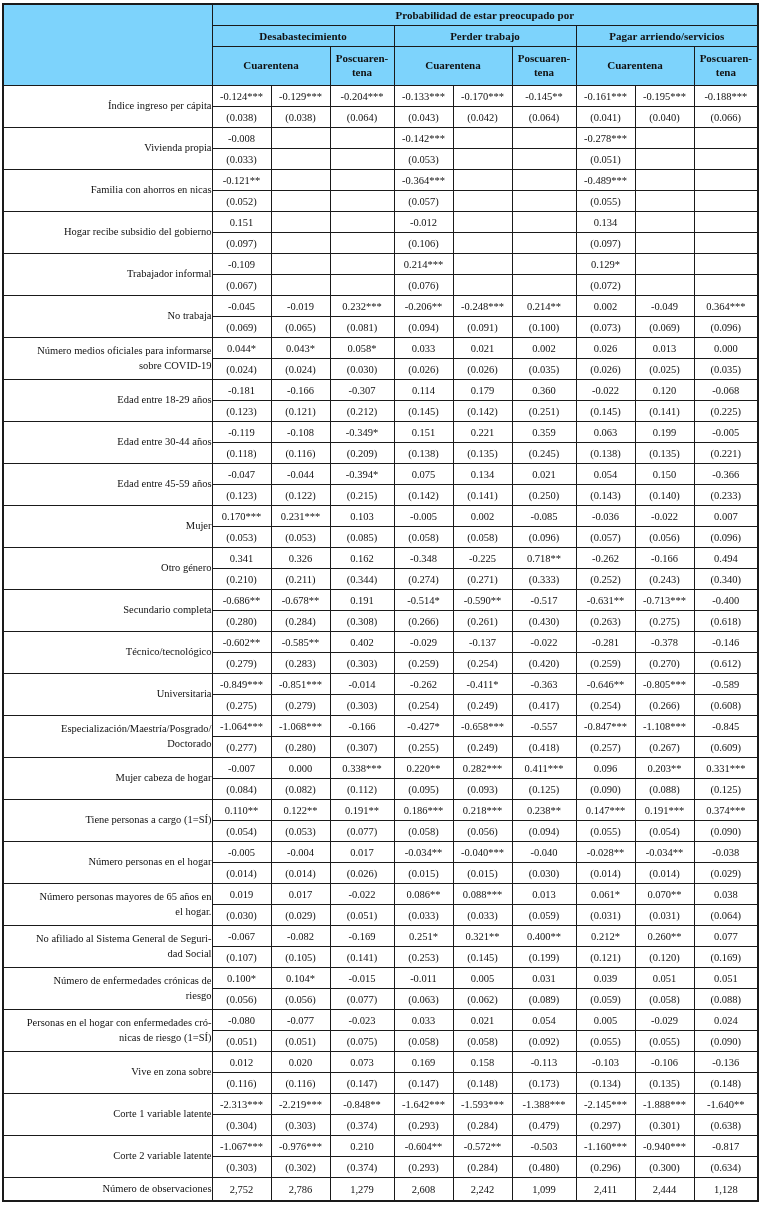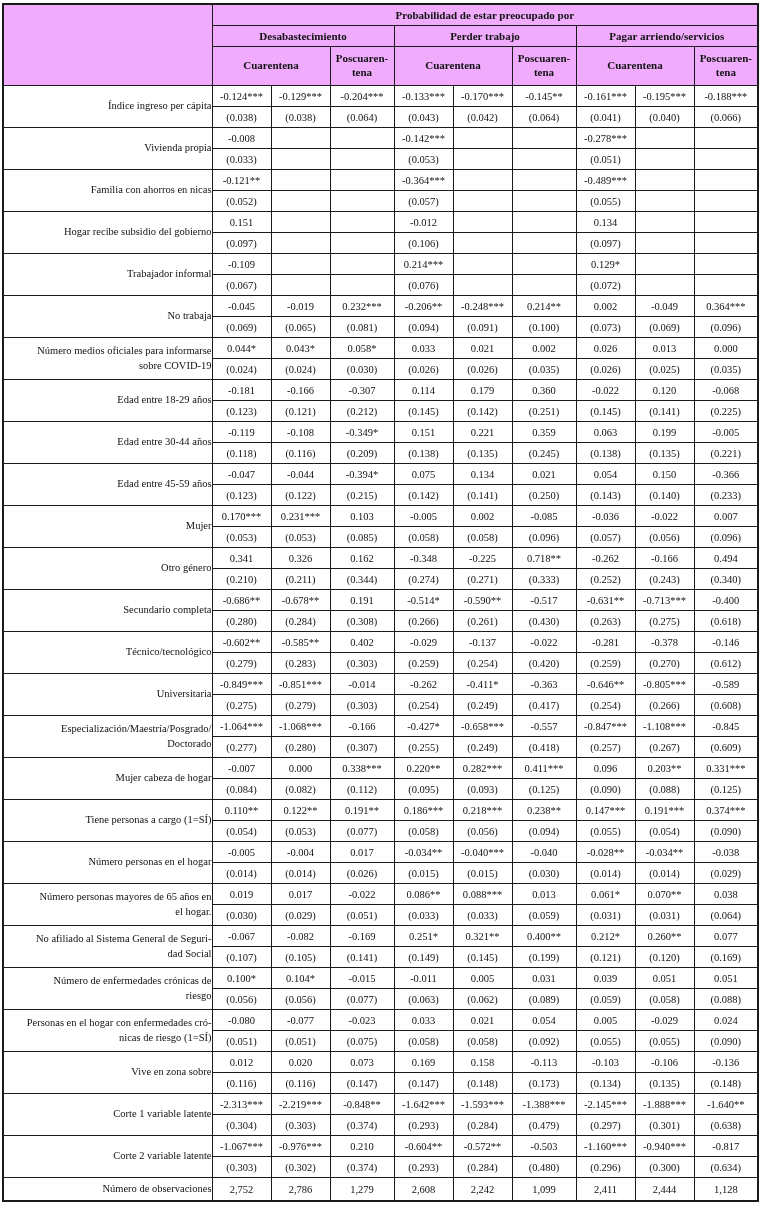--- a/index.html
+++ b/index.html
@@ -27,21 +27,21 @@
     border: 1px solid #1a1a1a;
     margin: 0;
     padding: 0;
     overflow: hidden;
   }
   thead th {
     font-weight: bold;
     font-size: 11px;
     text-align: center;
     vertical-align: middle;
-    background: #f0abfc;
+    background: #7dd3fc;
   }
   tr.h1 th { height: 20px; }
   tr.h2 th { height: 20px; margin-left: 45px; }
   tr.h3 th { height: 38px; white-space: pre-line; line-height: 1.25; }
   td.lbl {
     font-size: 10.5px;
     text-align: right;
     vertical-align: middle;
     padding: 1px 3px 1px 5px;
     white-space: pre-line;
@@ -570,21 +570,21 @@
           <td class="val">0.321**</td>
           <td class="val">0.400**</td>
           <td class="val">0.212*</td>
           <td class="val">0.260**</td>
           <td class="val">0.077</td>
         </tr>
         <tr>
           <td class="val">(0.107)</td>
           <td class="val">(0.105)</td>
           <td class="val">(0.141)</td>
-          <td class="val">(0.149)</td>
+          <td class="val">(0.253)</td>
           <td class="val">(0.145)</td>
           <td class="val">(0.199)</td>
           <td class="val">(0.121)</td>
           <td class="val">(0.120)</td>
           <td class="val">(0.169)</td>
         </tr>
         <tr>
           <td class="lbl" rowspan="2">Número de enfermedades crónicas de
 riesgo</td>
           <td class="val">0.100*</td>

